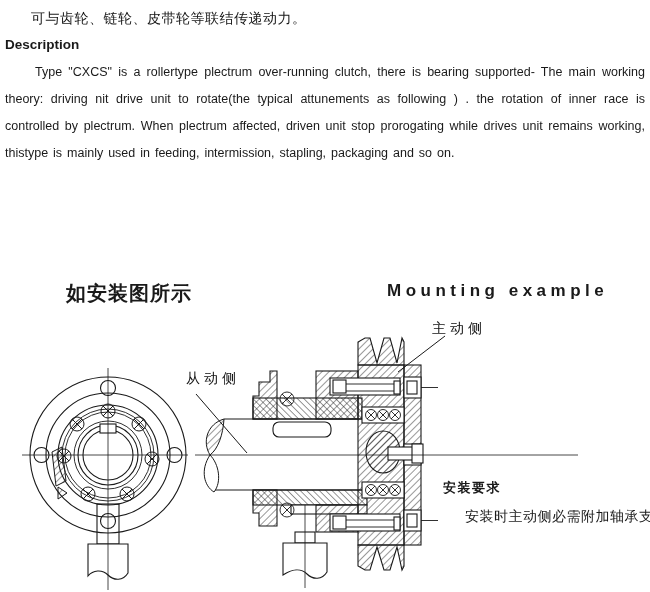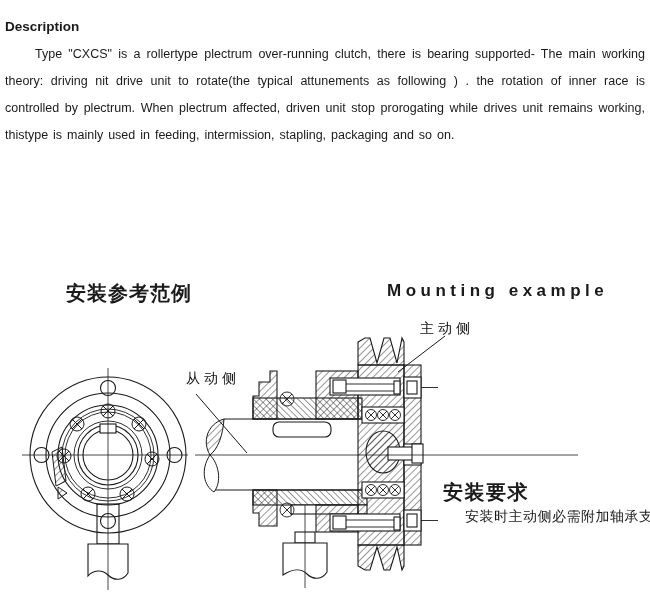--- a/index.html
+++ b/index.html
@@ -5,33 +5,33 @@
   html,body{margin:0;padding:0;background:#fff;}
   #page{position:relative;width:650px;height:592px;background:#ffffff;color:#1a1a1a;
         font-family:"Liberation Sans","DejaVu Sans",sans-serif;overflow:hidden;}
   
   #textblock{position:absolute;left:0;top:0;width:650px;padding:0 5px;box-sizing:border-box;}
   .cn{font-size:14px;color:#151515;}
   .p-intro{margin:7px 0 0 0;line-height:22.5px;text-align:justify;text-indent:36px;
            height:68px;overflow:hidden;letter-spacing:0.2px;}
   .p-line{margin:9px 0 0 0;line-height:19px;padding-left:26px;white-space:nowrap;
           height:19px;overflow:hidden;letter-spacing:0.5px;}
-  .desc-head{margin:18px 0 0 0;font-size:13.5px;font-weight:bold;line-height:17px;}
+  .desc-head{margin:8px 0 0 0;font-size:13.5px;font-weight:bold;line-height:17px;}
   .p-en{margin:6px 0 0 0;font-size:12.5px;line-height:27px;text-align:justify;
         text-indent:30px;height:108px;overflow:hidden;word-spacing:1.5px;}
   
   .h-cn{position:absolute;left:66px;top:280px;font-size:20px;font-weight:bold;
         letter-spacing:1px;white-space:nowrap;}
   .h-en{position:absolute;left:387px;top:281px;font-size:17px;font-weight:bold;
         letter-spacing:4.5px;white-space:nowrap;}
   
   .lbl{position:absolute;font-size:14px;letter-spacing:4px;white-space:nowrap;color:#111;}
   #lbl-driven{left:186px;top:370px;font-family:Liberation Serif, serif;}
-  #lbl-driving{left:420px;top:320px;}
-  #req-head{position:absolute;left:443px;top:479px;font-size:20px;font-weight:bold;
+  #lbl-driving{left:432px;top:320px;}
+  #req-head{position:absolute;left:443px;top:479px;font-size:13px;font-weight:bold;
             letter-spacing:1.5px;white-space:nowrap;}
   .req-line{position:absolute;font-size:14px;white-space:nowrap;letter-spacing:0.5px;}
   #req-l1{left:465px;top:508px;}
   #req-l2{left:443px;top:536px;}
   #drawing{position:absolute;left:0;top:0;width:650px;height:592px;}
 </style>
 </head>
 <body>
 
 <div id="page">
@@ -200,25 +200,26 @@
     </g>
 
     <g stroke="#1a1a1a" stroke-width="0.8">
       <line x1="22" y1="455" x2="188" y2="455"></line>
       <line x1="108" y1="368" x2="108" y2="590"></line>
       <line x1="195" y1="455" x2="578" y2="455"></line>
     </g>
   </svg>
 
   <div id="textblock">
+    <p class="cn p-line">可与齿轮、链轮、皮带轮等联结传递动力。</p>
     <p class="desc-head">Description</p>
     <p class="p-en">Type "CXCS" is a rollertype plectrum over-running clutch, there is bearing supported- The main working theory: driving nit drive unit to rotate(the typical attunements as following ) . the rotation of inner race is controlled by plectrum. When plectrum affected, driven unit stop prorogating while drives unit remains working, thistype is mainly used in feeding, intermission, stapling, packaging and so on.</p>
   </div>
 
-  <div class="h-cn">安装参考范例</div>
+  <div class="h-cn">如安装图所示</div>
   <div class="h-en">Mounting example</div>
 
   <div id="lbl-driven" class="lbl">从动侧</div>
   <div id="lbl-driving" class="lbl">主动侧</div>
 
   <div id="req-head">安装要求</div>
   <div id="req-l1" class="req-line">安装时主动侧必需附加轴承支</div>
 
 </div>
 

